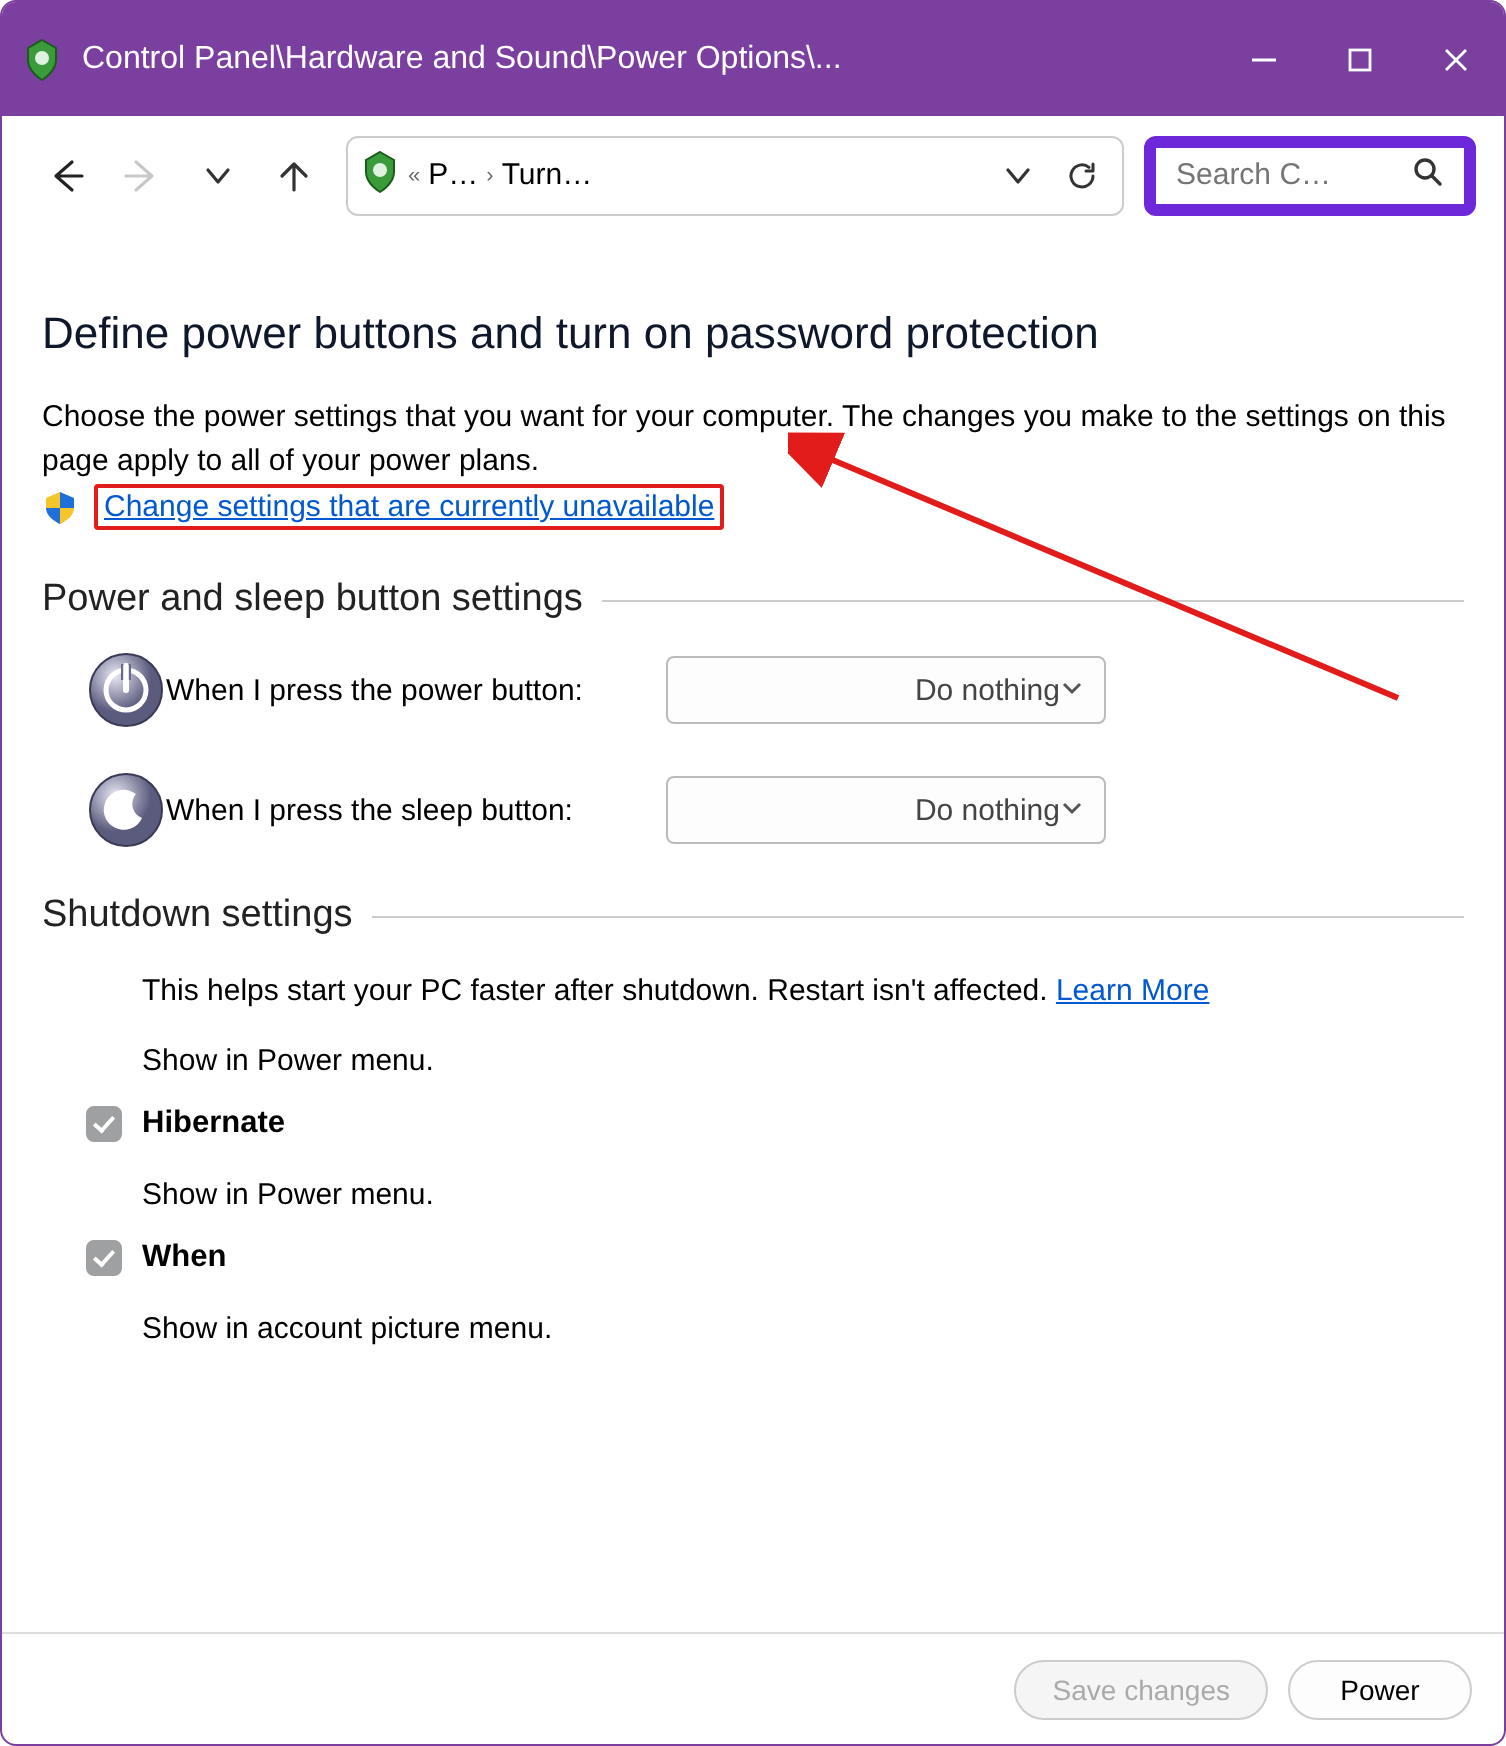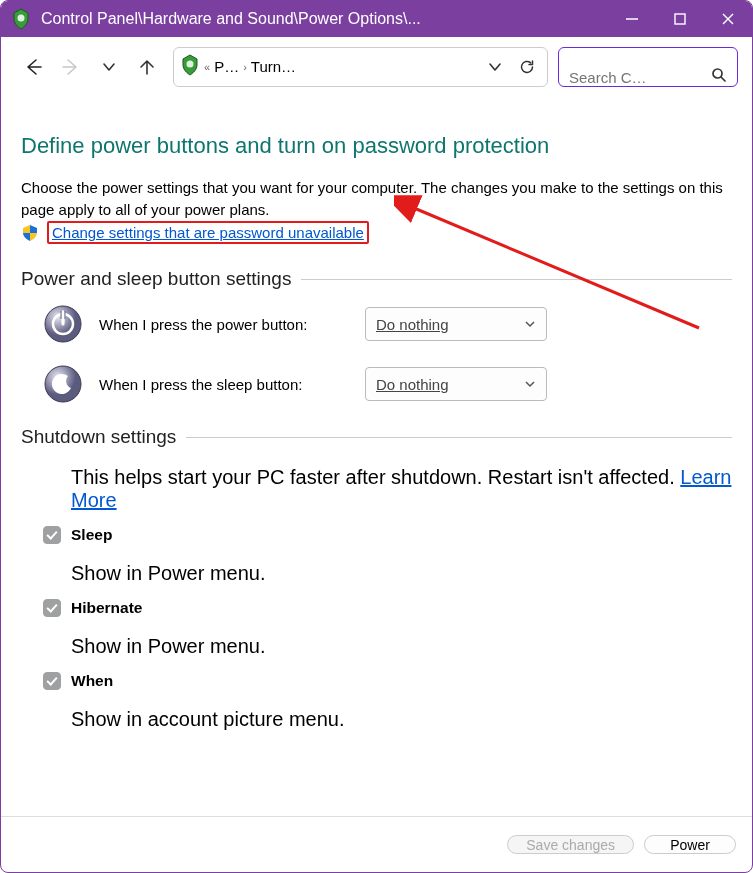--- a/index.html
+++ b/index.html
@@ -18,21 +18,21 @@
     border: 1px solid #7b3fa0;
     border-radius: 8px;
     overflow: hidden;
     position: relative;
     display: flex;
     flex-direction: column;
     background: #fff;
   }
   
   .titlebar {
-    height: 36px;
+    height: 57px;
     background: #7b3fa0;
     color: #fff;
     display: flex;
     align-items: center;
     padding-left: 10px;
     flex-shrink: 0;
   }
   .titlebar .app-icon {
     width: 20px; height: 22px; margin-right: 10px;
     position: relative;
@@ -80,41 +80,41 @@
   }
   .addressbar .crumb {
     display: flex; align-items: center;
     gap: 4px;
     font-size: 15px;
     white-space: nowrap;
   }
   .addressbar .chevron-sep { color: #666; font-size: 11px; }
   .addressbar .spacer { flex: 1; }
   .searchbox {
-    width: 180px; height: 40px;
-    border: 1px solid #6d28d9;
+    width: 166px; height: 40px;
+    border: 6px solid #6d28d9;
     border-radius: 6px;
-    display: flex; align-items: flex-end;
+    display: flex; align-items: center;
     padding: 0 10px;
     margin-left: 8px;
     color: #555;
   }
   .searchbox input {
     flex: 1; border: none; outline: none; font-size: 15px;
     min-width: 0;
   }
   
   .content {
     flex: 1;
     padding: 36px 20px 0 20px;
     overflow: auto;
     position: relative;
   }
   h1.page-title {
-    color: #0f766e;
+    color: #0f172a;
     font-weight: 400;
     font-size: 22px;
     margin-bottom: 18px;
   }
   .description {
     font-size: 15px;
     line-height: 22px;
   }
   .admin-link-row {
     display: flex; align-items: center;
@@ -142,37 +142,35 @@
     gap: 10px;
     color: #222;
     font-size: 19px;
     margin-bottom: 14px;
   }
   .section-header .line {
     flex: 1; height: 1px; background: #ccc;
   }
   .setting-row {
     display: flex; align-items: center;
-    gap: 16px;
     padding-left: 22px;
     margin-bottom: 20px;
   }
   .round-btn-icon {
     width: 40px; height: 40px;
   }
   .setting-label { width: 250px; font-size: 15px; }
   .dropdown {
-    width: 182px; height: 34px;
+    width: 220px; height: 34px;
     border: 1px solid #bbb;
     border-radius: 4px;
-    display: flex; align-items: center; justify-content: space-between;
+    display: flex; align-items: center; justify-content: flex-end;
     padding: 0 10px;
     font-size: 15px; color: #444;
     background: #fdfdfd;
-    text-decoration: underline;
   }
   
   .check-item {
     padding-left: 22px;
     margin-bottom: 14px;
   }
   .check-top {
     display: flex; align-items: center;
     gap: 10px;
   }
@@ -190,36 +188,36 @@
   .chk.checked::after {
     content: "";
     width: 4px; height: 8px;
     border: solid #fff;
     border-width: 0 2px 2px 0;
     transform: rotate(42deg);
     margin-bottom: 2px;
   }
   .check-label { font-weight: 600; font-size: 15.5px; }
   .check-desc {
-    font-size: 20px;
+    font-size: 15px;
     margin-left: 28px;
     margin-top: 18px;
   }
   .learn-more { color: #0258d0; }
   
   .footer {
     height: 56px;
     border-top: 1px solid #ddd;
     display: flex; align-items: center; justify-content: flex-end;
     gap: 10px;
     padding: 0 16px;
     flex-shrink: 0;
   }
   .dlg-btn {
-    height: 19px;
+    height: 30px;
     min-width: 92px;
     padding: 0 18px;
     border: 1px solid #ccc;
     border-radius: 16px;
     background: #fdfdfd;
     font-size: 14px;
     display: flex; align-items: center; justify-content: center;
   }
   .dlg-btn.disabled {
     color: #aaa;
@@ -330,21 +328,21 @@
 
     <div class="admin-link-row">
       <span class="shield-icon">
         <svg viewBox="0 0 18 18">
           <path d="M9 1 L16 4 V9 H9 Z" fill="#1e6fd8"></path>
           <path d="M9 1 L2 4 V9 H9 Z" fill="#f6c52a"></path>
           <path d="M2 9 H9 V17 C9 17 2 14 2 9 Z" fill="#1e6fd8"></path>
           <path d="M16 9 H9 V17 C9 17 16 14 16 9 Z" fill="#f6c52a"></path>
         </svg>
       </span>
-      <a class="admin-link" href="#">Change settings that are password unavailable</a>
+      <a class="admin-link" href="#">Change settings that are currently unavailable</a>
     </div>
 
     <svg class="arrow-annot" width="330" height="160">
       <defs>
         <marker id="arrhead" markerWidth="12" markerHeight="10" refX="1" refY="5" orient="auto">
           <polygon points="0,0 12,5 0,10" fill="#e21b1b"></polygon>
         </marker>
       </defs>
       <line x1="305" y1="135" x2="20" y2="15" stroke="#e21b1b" stroke-width="3" marker-end="url(#arrhead)"></line>
     </svg>
@@ -409,24 +407,20 @@
         <div class="line"></div>
       </div>
 
       <div class="check-item">
         <div class="check-desc">
           <span>This helps start your PC faster after shutdown. Restart isn't affected. </span><a href="#" class="learn-more">Learn More</a>
         </div>
       </div>
 
       <div class="check-item">
-        <div class="check-top">
-          <span class="chk checked"></span>
-          <span class="check-label">Sleep</span>
-        </div>
         <div class="check-desc">Show in Power menu.</div>
       </div>
 
       <div class="check-item">
         <div class="check-top">
           <span class="chk checked"></span>
           <span class="check-label">Hibernate</span>
         </div>
         <div class="check-desc">Show in Power menu.</div>
       </div>

